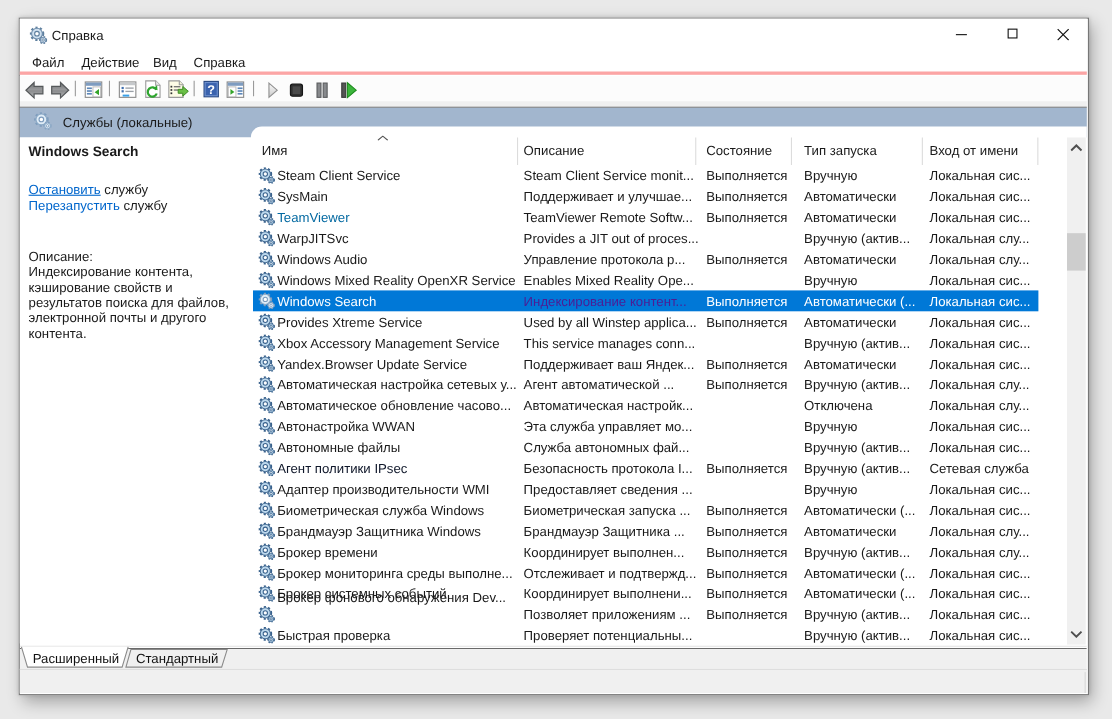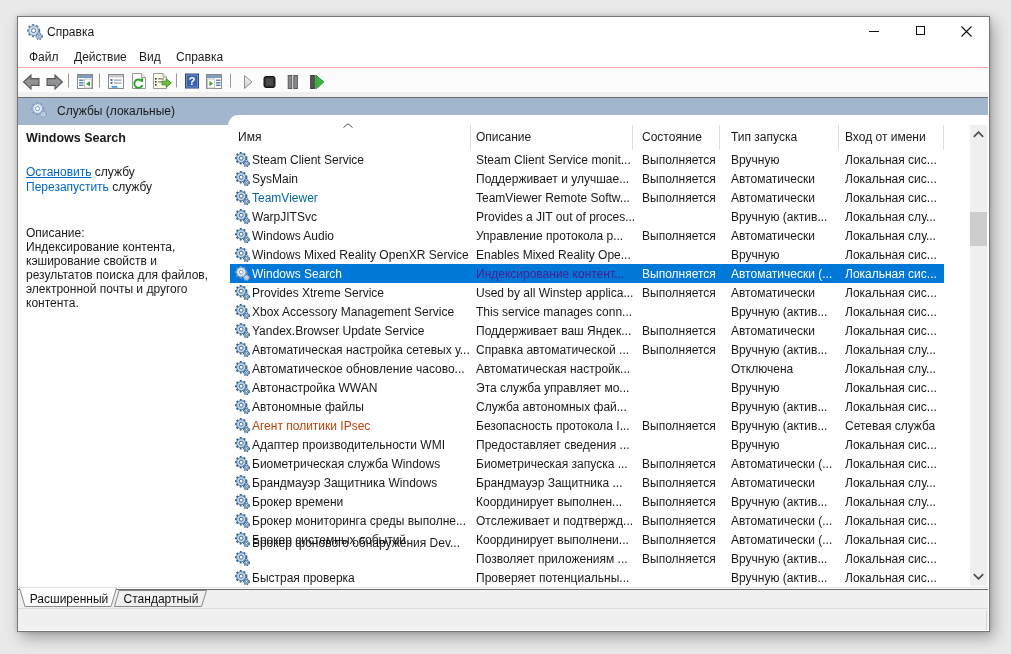--- a/index.html
+++ b/index.html
@@ -42,21 +42,21 @@
 <svg class="abs" style="left:9px;top:7px" width="16" height="16">
         <use href="#geart"></use>
       </svg>
 <div class="abs nw" style="left:29px;top:8px;font-size:12px">Справка</div>
 <div class="abs" style="left:851px;top:14px;width:10px;height:1px;background:#111"></div>
 <div class="abs" style="left:898px;top:9px;width:9px;height:9px;border:1px solid #111"></div>
 <svg class="abs" style="left:943px;top:9px" width="11" height="11">
         <path d="M0.5,0.5 L10.5,10.5 M10.5,0.5 L0.5,10.5" stroke="#111" stroke-width="1.1"></path>
       </svg>
 </div>
-<div class="abs nw" style="left:0;top:30px;width:970px;height:21px;background:#fff;border-bottom:1px solid #fca5a5;line-height:21px">
+<div class="abs nw" style="left:0;top:30px;width:970px;height:21px;background:#fff;border-bottom:3px solid #fca5a5;line-height:21px">
 <span class="abs" style="left:11px">Файл</span>
 <span class="abs" style="left:56px">Действие</span>
 <span class="abs" style="left:121px">Вид</span>
 <span class="abs" style="left:158px">Справка</span>
 </div>
 <div class="abs" style="left:0;top:52px;width:970px;height:23px;background:#fcfcfc">
 <svg class="abs" style="left:0;top:0" width="320" height="23">
 <defs>
           <linearGradient id="ag" x1="0" y1="0" x2="0" y2="1">
             <stop offset="0" stop-color="#6e7071"></stop>
@@ -230,21 +230,21 @@
       </svg>
       <div class="abs nw" style="left:24px;top:209px;color:#191919">Yandex.Browser Update Service</div>
       <div class="abs nw" style="left:248px;top:209px;color:#191919">Поддерживает ваш Яндек...</div>
       <div class="abs nw" style="left:414px;top:209px;color:#191919">Выполняется</div>
       <div class="abs nw" style="left:503px;top:209px;color:#191919">Автоматически</div>
       <div class="abs nw" style="left:617px;top:209px;color:#191919">Локальная сис...</div>
       <svg class="abs" style="left:7px;top:227px" width="15" height="15" viewBox="0 0 16 16">
         <use href="#gear"></use>
       </svg>
       <div class="abs nw" style="left:24px;top:228px;color:#191919">Автоматическая настройка сетевых у...</div>
-      <div class="abs nw" style="left:248px;top:228px;color:#191919">Справка автоматической ...</div>
+      <div class="abs nw" style="left:248px;top:228px;color:#191919">Агент автоматической ...</div>
       <div class="abs nw" style="left:414px;top:228px;color:#191919">Выполняется</div>
       <div class="abs nw" style="left:503px;top:228px;color:#191919">Вручную (актив...</div>
       <div class="abs nw" style="left:617px;top:228px;color:#191919">Локальная слу...</div>
       <svg class="abs" style="left:7px;top:246px" width="15" height="15" viewBox="0 0 16 16">
         <use href="#gear"></use>
       </svg>
       <div class="abs nw" style="left:24px;top:247px;color:#191919">Автоматическое обновление часово...</div>
       <div class="abs nw" style="left:248px;top:247px;color:#191919">Автоматическая настройк...</div>
       <div class="abs nw" style="left:503px;top:247px;color:#191919">Отключена</div>
       <div class="abs nw" style="left:617px;top:247px;color:#191919">Локальная слу...</div>
@@ -258,21 +258,21 @@
       <svg class="abs" style="left:7px;top:284px" width="15" height="15" viewBox="0 0 16 16">
         <use href="#gear"></use>
       </svg>
       <div class="abs nw" style="left:24px;top:285px;color:#191919">Автономные файлы</div>
       <div class="abs nw" style="left:248px;top:285px;color:#191919">Служба автономных фай...</div>
       <div class="abs nw" style="left:503px;top:285px;color:#191919">Вручную (актив...</div>
       <div class="abs nw" style="left:617px;top:285px;color:#191919">Локальная сис...</div>
       <svg class="abs" style="left:7px;top:303px" width="15" height="15" viewBox="0 0 16 16">
         <use href="#gear"></use>
       </svg>
-      <div class="abs nw" style="left:24px;top:304px;color:#c2410c">Агент политики IPsec</div>
+      <div class="abs nw" style="left:24px;top:304px;color:#0f172a">Агент политики IPsec</div>
       <div class="abs nw" style="left:248px;top:304px;color:#191919">Безопасность протокола I...</div>
       <div class="abs nw" style="left:414px;top:304px;color:#191919">Выполняется</div>
       <div class="abs nw" style="left:503px;top:304px;color:#191919">Вручную (актив...</div>
       <div class="abs nw" style="left:617px;top:304px;color:#191919">Сетевая служба</div>
       <svg class="abs" style="left:7px;top:322px" width="15" height="15" viewBox="0 0 16 16">
         <use href="#gear"></use>
       </svg>
       <div class="abs nw" style="left:24px;top:323px;color:#191919">Адаптер производительности WMI</div>
       <div class="abs nw" style="left:248px;top:323px;color:#191919">Предоставляет сведения ...</div>
       <div class="abs nw" style="left:503px;top:323px;color:#191919">Вручную</div>

